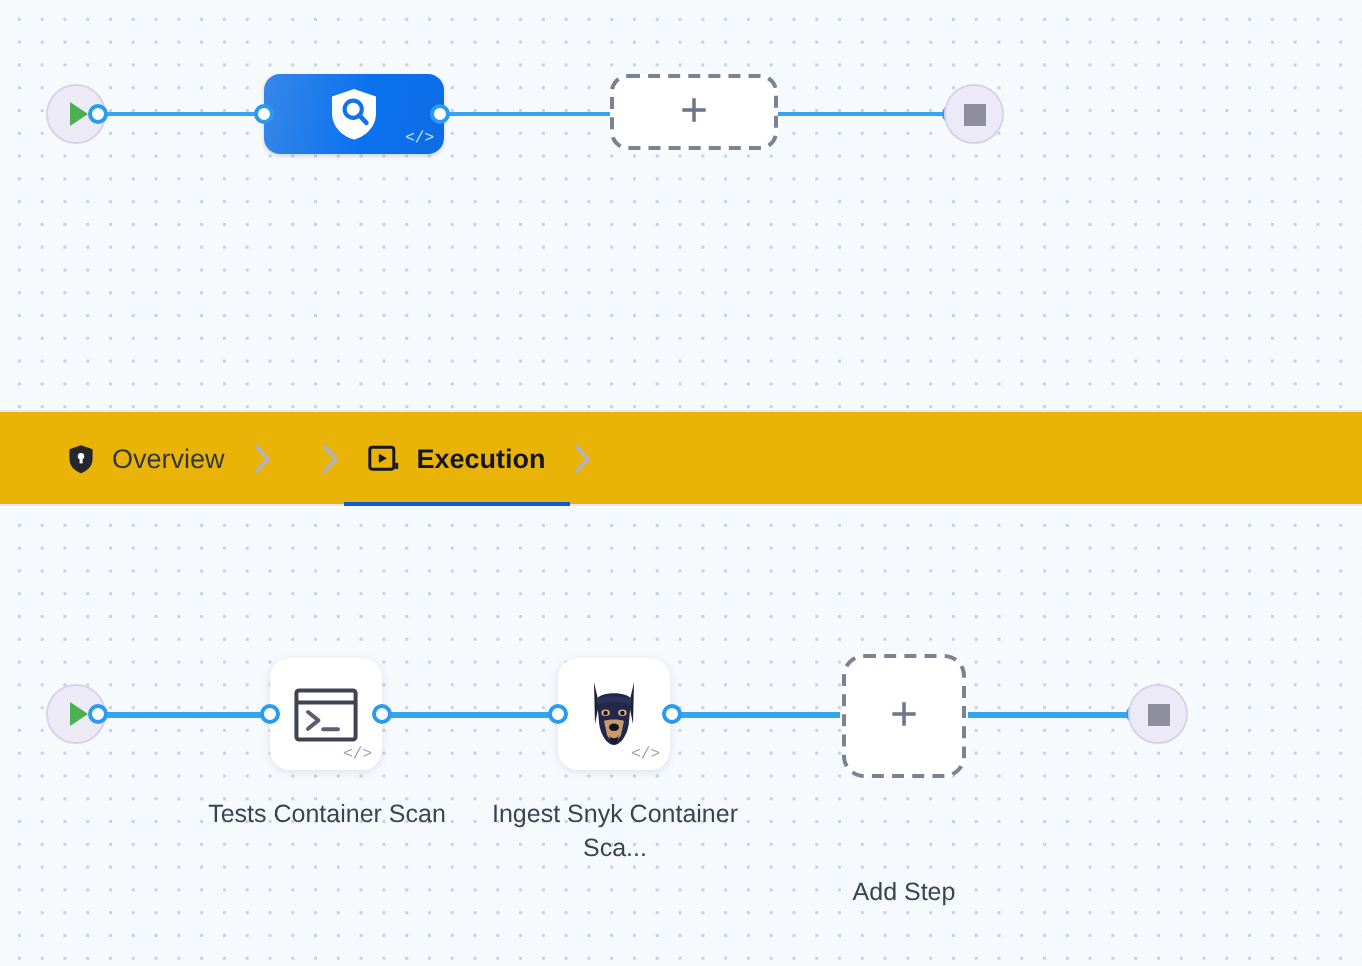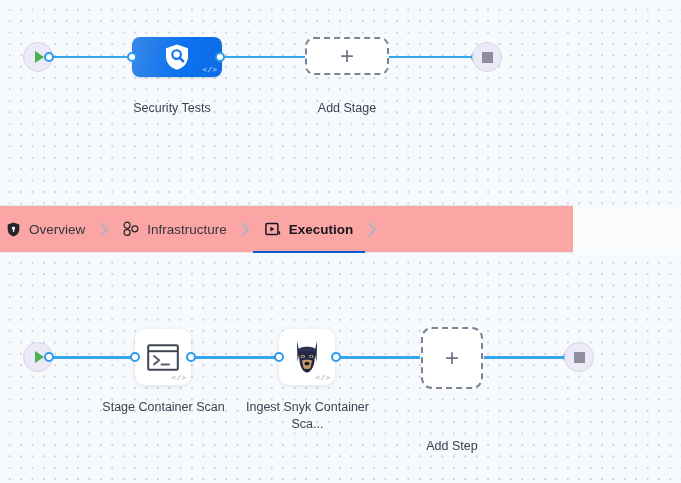--- a/index.html
+++ b/index.html
@@ -18,26 +18,26 @@
     background-image: radial-gradient(circle, #c9d2e0 0.9px, transparent 1px);
     background-size: 11.4px 11.4px;
     background-position: 4px 4px;
   }
   #canvas-top    { top: 0;   height: 205px; }
   #canvas-bottom { top: 253px; height: 230px; }
 
   
   .tabbar {
     position: absolute; top: 205px; left: 0;
-    width: 573px; height: 48px;
-    background: #fca5a5;
+    width: 681px; height: 48px;
+    background: #eab308;
     border-top: 1px solid #e4e8ef;
     border-bottom: 1px solid #e4e8ef;
     display: flex; align-items: center;
-    padding-left: 3px;
+    padding-left: 30px;
   }
   .tab {
     display: flex; align-items: center; gap: 8px;
     height: 47px; padding: 0 2px;
     cursor: pointer; position: relative;
     color: #33373e; font-size: 13.5px;
     white-space: nowrap;
   }
   .tab .ticon { display: flex; align-items: center; justify-content: center; width: 16px; height: 16px; }
   .tab.active { font-weight: 700; color: #13161b; text-align: center; }
@@ -135,28 +135,26 @@
         <svg width="26" height="28" viewBox="0 0 26 28">
           <path d="M13 1.5 L24 5.2 V13.5 C24 20.5 18.8 25.2 13 26.8 C7.2 25.2 2 20.5 2 13.5 V5.2 Z" fill="#ffffff"></path>
           <circle cx="12.6" cy="11.6" r="4.3" fill="none" stroke="#1172ef" stroke-width="2.1"></circle>
           <line x1="15.6" y1="14.6" x2="19.2" y2="18.4" stroke="#1172ef" stroke-width="2.3" stroke-linecap="round"></line>
         </svg>
         <span class="codeglyph">&lt;/&gt;</span>
       </div>
     </div>
     <div class="port" style="left:127px; top:52px;"></div>
     <div class="port" style="left:215px; top:52px;"></div>
-    <div class="nlabel" style="left:102px; top:100px; width:140px;">Security Tests</div>
 
     <div class="node" style="left:305px; top:37px;">
       <div class="add-stage">
           <span class="plus">+</span>
         </div>
     </div>
-    <div class="nlabel" style="left:277px; top:100px; width:140px;">Add Stage</div>
 
     <div class="port" style="left:471px; top:52px;"></div>
     <div class="node" style="left:472px; top:42px;">
       <div class="term">
           <span class="sq"></span>
         </div>
     </div>
   </div>
 
   <div class="tabbar">
@@ -171,30 +169,20 @@
       </span>
       <span>Overview</span>
     </div>
 
     <div class="chev">
       <svg width="9" height="15" viewBox="0 0 9 15">
           <path d="M1.3 1.4 L7 7.5 L1.3 13.6" fill="none" stroke="#aeb3c4" stroke-width="1.9" stroke-linecap="round" stroke-linejoin="round"></path>
         </svg>
     </div>
 
-    <div class="tab">
-      <span class="ticon">
-        <svg width="17" height="16" viewBox="0 0 17 16">
-          <circle cx="4.3" cy="4" r="3.2" fill="none" stroke="#24272c" stroke-width="1.3"></circle>
-          <circle cx="4.3" cy="11.6" r="3.2" fill="none" stroke="#24272c" stroke-width="1.3"></circle>
-          <circle cx="12.6" cy="7.8" r="3.2" fill="none" stroke="#24272c" stroke-width="1.3"></circle>
-        </svg>
-      </span>
-      <span>Infrastructure</span>
-    </div>
 
     <div class="chev">
       <svg width="9" height="15" viewBox="0 0 9 15">
           <path d="M1.3 1.4 L7 7.5 L1.3 13.6" fill="none" stroke="#aeb3c4" stroke-width="1.9" stroke-linecap="round" stroke-linejoin="round"></path>
         </svg>
     </div>
 
     <div class="tab active">
       <span class="ticon">
         <svg width="16" height="15" viewBox="0 0 16 15">
@@ -234,21 +222,21 @@
           <rect x="1.2" y="1.2" width="29.6" height="24.6" rx="1.4" fill="#ffffff" stroke="#3f4450" stroke-width="2"></rect>
           <line x1="1.2" y1="7.2" x2="30.8" y2="7.2" stroke="#3f4450" stroke-width="2"></line>
           <path d="M7 12 L12.2 16.2 L7 20.4" fill="none" stroke="#5a6071" stroke-width="2" stroke-linecap="round" stroke-linejoin="round"></path>
           <line x1="14.6" y1="20.6" x2="22" y2="20.6" stroke="#5a6071" stroke-width="2" stroke-linecap="round"></line>
         </svg>
         <span class="codeglyph">&lt;/&gt;</span>
       </div>
     </div>
     <div class="port" style="left:130px; top:99px;"></div>
     <div class="port" style="left:186px; top:99px;"></div>
-    <div class="nlabel" style="left:98px; top:146px; width:131px;">Stage Container Scan</div>
+    <div class="nlabel" style="left:98px; top:146px; width:131px;">Tests Container Scan</div>
 
     <div class="node" style="left:279px; top:76px;">
       <div class="step-card">
         <svg width="28" height="34" viewBox="0 0 28 34">
           <path d="M4 1 L6.5 12 L4.5 22 Z" fill="#1d2138"></path>
           <path d="M24 1 L21.5 12 L23.5 22 Z" fill="#1d2138"></path>
           <path d="M5.5 10 C5.5 5.5 22.5 5.5 22.5 10 L21.5 21 C21 27 17.5 32.5 14 32.5 C10.5 32.5 7 27 6.5 21 Z" fill="#23284a"></path>
           <path d="M9 20.5 C10.5 19.5 17.5 19.5 19 20.5 L17.5 27.5 C16.5 30.5 11.5 30.5 10.5 27.5 Z" fill="#c79a6b"></path>
           <path d="M11.6 27.5 C12.3 29.7 15.7 29.7 16.4 27.5 L15.3 31.5 C14.6 32.6 13.4 32.6 12.7 31.5 Z" fill="#1a1c2e"></path>
           <ellipse cx="9.8" cy="16.4" rx="2.1" ry="1.6" fill="#d9b184"></ellipse>

